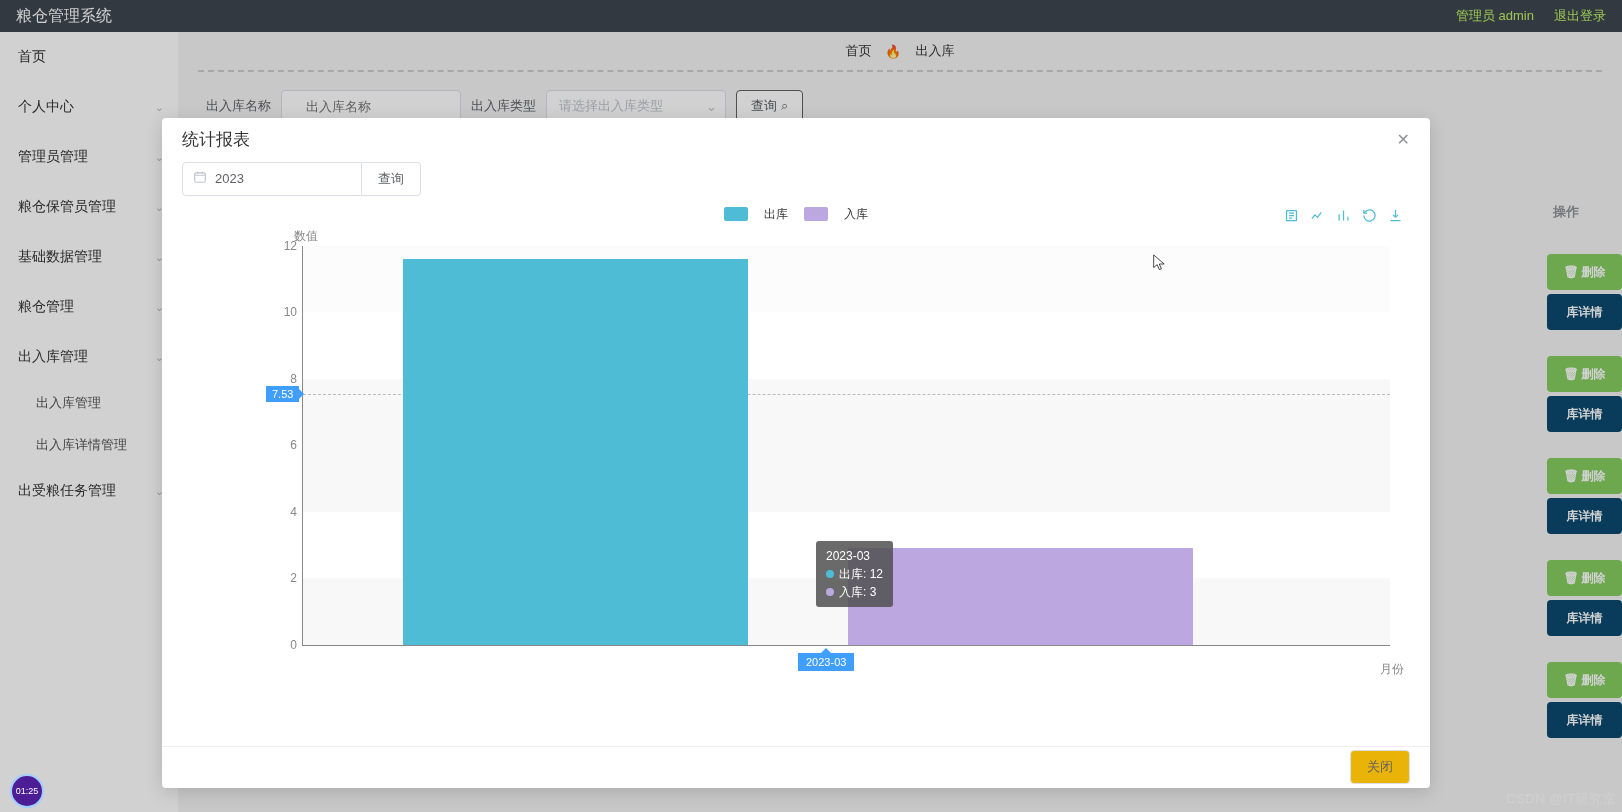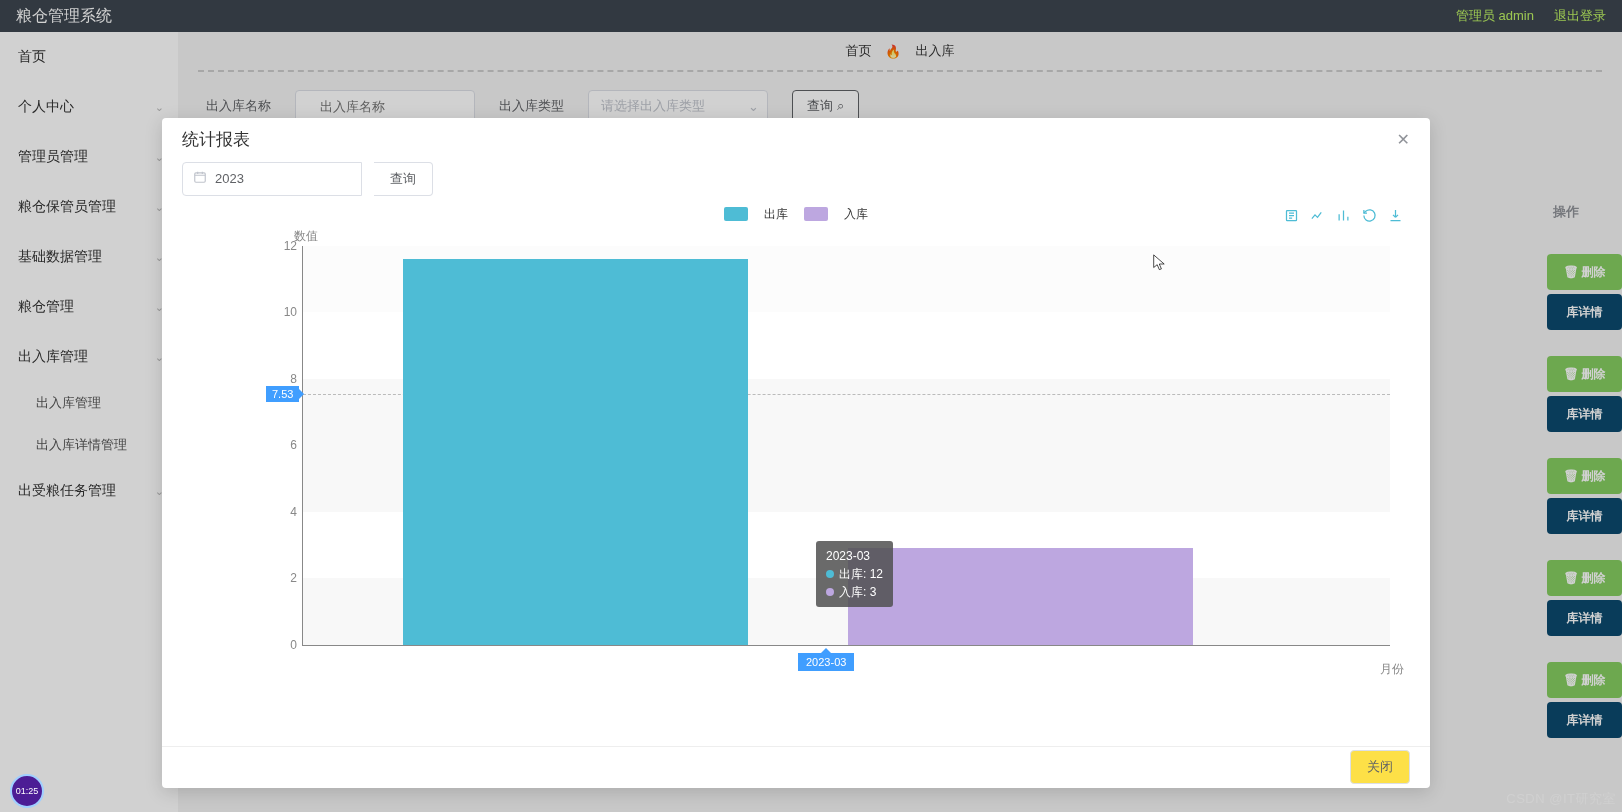--- a/index.html
+++ b/index.html
@@ -14,41 +14,41 @@
     .sidebar { position: absolute; top: 32px; left: 0; width: 178px; height: calc(100% - 32px); background: #fff; font-size: 14px; color: #333; }
     .sidebar .item { padding: 16px 18px; cursor: pointer; position: relative; }
     .sidebar .item.sub { padding: 12px 18px 12px 36px; font-size: 13px; color: #555; }
     .sidebar .chev { position: absolute; right: 14px; top: 50%; transform: translateY(-50%); color: #bbb; font-size: 11px; }
 
     
     .main { position: absolute; top: 32px; left: 178px; right: 0; height: calc(100% - 32px); padding: 0 20px; }
     .breadcrumb { height: 40px; display: flex; align-items: center; font-size: 13px; gap: 14px; color: #333; border-bottom: 2px dashed #ccc; padding: 0 8px; justify-content: center;}
     .breadcrumb span:first-child { margin-left: 0; }
     .breadcrumb .fire { font-size: 13px; }
-    .filter-row { display: flex; gap: 24px; align-items: center; padding: 18px 8px 0 8px; font-size: 13px; color: #606266; }
+    .filter-row { display: flex; gap: 10px; align-items: center; padding: 18px 8px 0 8px; font-size: 13px; color: #606266; }
     .filter-row input, .filter-row .select { height: 32px; border: 1px solid #dcdfe6; border-radius: 4px; padding: 0 12px; font-size: 13px; color: #c0c4cc; background: #fff; width: 180px; display:flex; align-items:center; position:relative;}
     .filter-row .magnify { color: #c0c4cc; position: absolute; left: 6px; top: 8px;}
     .filter-row .select::after { content: "⌄"; position: absolute; right: 8px; color: #c0c4cc; }
     .filter-row .search-btn { border: 1px solid #606266; border-radius: 4px; padding: 6px 14px; font-size: 13px; background: #fff; cursor: pointer; display:flex; align-items:center; gap:4px;}
 
     
     .action-col { position: absolute; right: 0px; top: 160px; width: 75px; display: flex; flex-direction: column; gap: 22px; font-weight: bold; }
     .action-col .header { font-size: 13px; color: #909399; height: 40px; display:flex; align-items:center; padding-left: 6px;}
     .bg-btn { height: 36px; border-radius: 4px; color: #fff; font-size: 12px; display: flex; align-items: center; justify-content: center; gap: 3px; margin-bottom: 4px;}
     .bg-btn.g { background: #85ce61; }
     .bg-btn.b { background: #0c4a6e; }
 
     
     .modal-mask { position: absolute; inset: 0; top: 0; background: rgba(0,0,0,0.18); }
     .modal { position: absolute; top: 118px; left: 162px; width: 1268px; height: 670px; background: #fff; border-radius: 4px; box-shadow: 0 4px 18px rgba(0,0,0,0.15); display: flex; flex-direction: column; }
     .modal-header { height: 50px; display: flex; align-items: center; justify-content: space-between; padding: 0 20px; }
     .modal-header .title { font-size: 17px; color: #333; }
     .close-icon { color: #909399; cursor: pointer; font-size: 16px; }
     .modal-body { flex: 1; padding: 0 20px 10px 20px; position: relative; }
-    .date-row { display: flex; gap: 12px; align-items: flex-end; margin-bottom: 10px; }
+    .date-row { display: flex; gap: 0; align-items: flex-end; margin-bottom: 10px; }
     .date-input { width: 180px; height: 34px; border: 1px solid #dcdfe6; border-left-radius: 4px; display: flex; align-items: center; padding: 0 10px; font-size: 13px; color: #606266; gap: 8px; border-radius: 4px 0 0 4px;}
     .date-input .cal-icon { color: #c0c4cc; }
     .query-btn { height: 34px; padding: 0 16px; border: 1px solid #dcdfe6; border-left: none; background: #fff; font-size: 13px; color: #606266; cursor: pointer; border-radius: 0 4px 4px 0;}
 
     
     .chart-wrap { position: relative; width: 100%; height: 530px; }
     .legend { position: absolute; top: 0; left: 50%; transform: translateX(-50%); display: flex; gap: 16px; font-size: 12px; color: #333; align-items:center;}
     .legend .swatch { width: 24px; height: 14px; border-radius: 2px; display: inline-block; }
     .swatch.teal { background: #4ebcd5; }
     .swatch.lav { background: #bda7e0; }
@@ -73,21 +73,21 @@
     .xlabel-box { position: absolute; bottom: -26px; left: 50%; transform: translateX(-50%); background: #409eff; color: #fff; font-size: 11px; padding: 3px 8px; }
     .xlabel-box::before { content:""; position:absolute; top:-5px; left:50%; transform:translateX(-50%); border:5px solid transparent; border-bottom-color:#409eff; border-top:none;}
 
     .tooltip { position: absolute; background: rgba(80,80,80,0.85); color: #fff; font-size: 12px; padding: 6px 10px; border-radius: 3px; line-height: 1.5; }
     .tooltip .tt-title { font-weight: 500; }
     .tooltip .dot { display:inline-block; width:8px; height:8px; border-radius:50%; margin-right:5px;}
     .tooltip .dot.t { background:#4ebcd5; }
     .tooltip .dot.l { background:#bda7e0; }
 
     .modal-footer { height: 48px; display:flex; align-items:center; justify-content:flex-end; padding: 0 20px; border-top: 1px solid #eee;}
-    .btn-close { border: 1px solid #dcdfe6; background: #fde047; padding: 7px 16px; font-size: 13px; color: #606266; border-radius: 4px; cursor: pointer; }
+    .btn-close { border: 1px solid #dcdfe6; background: #eab308; padding: 7px 16px; font-size: 13px; color: #606266; border-radius: 4px; cursor: pointer; }
 
     .watermark { position:absolute; bottom: 4px; right: 6px; font-size: 13px; color: #d0d0d0; letter-spacing: 0.5px;}
     .videotime { position:absolute; bottom: 4px; left: 10px; width: 34px; height: 34px; border-radius: 50%; background: #4c1d95; color:#fff; font-size:9px; display:flex; align-items:center; justify-content:center; border: 2px solid #a0cfff;}
 
     .cursor { position:absolute; width:14px; height:20px; pointer-events:none;}
   </style>
 </head>
 <body>
 
 <div class="top-bar">

